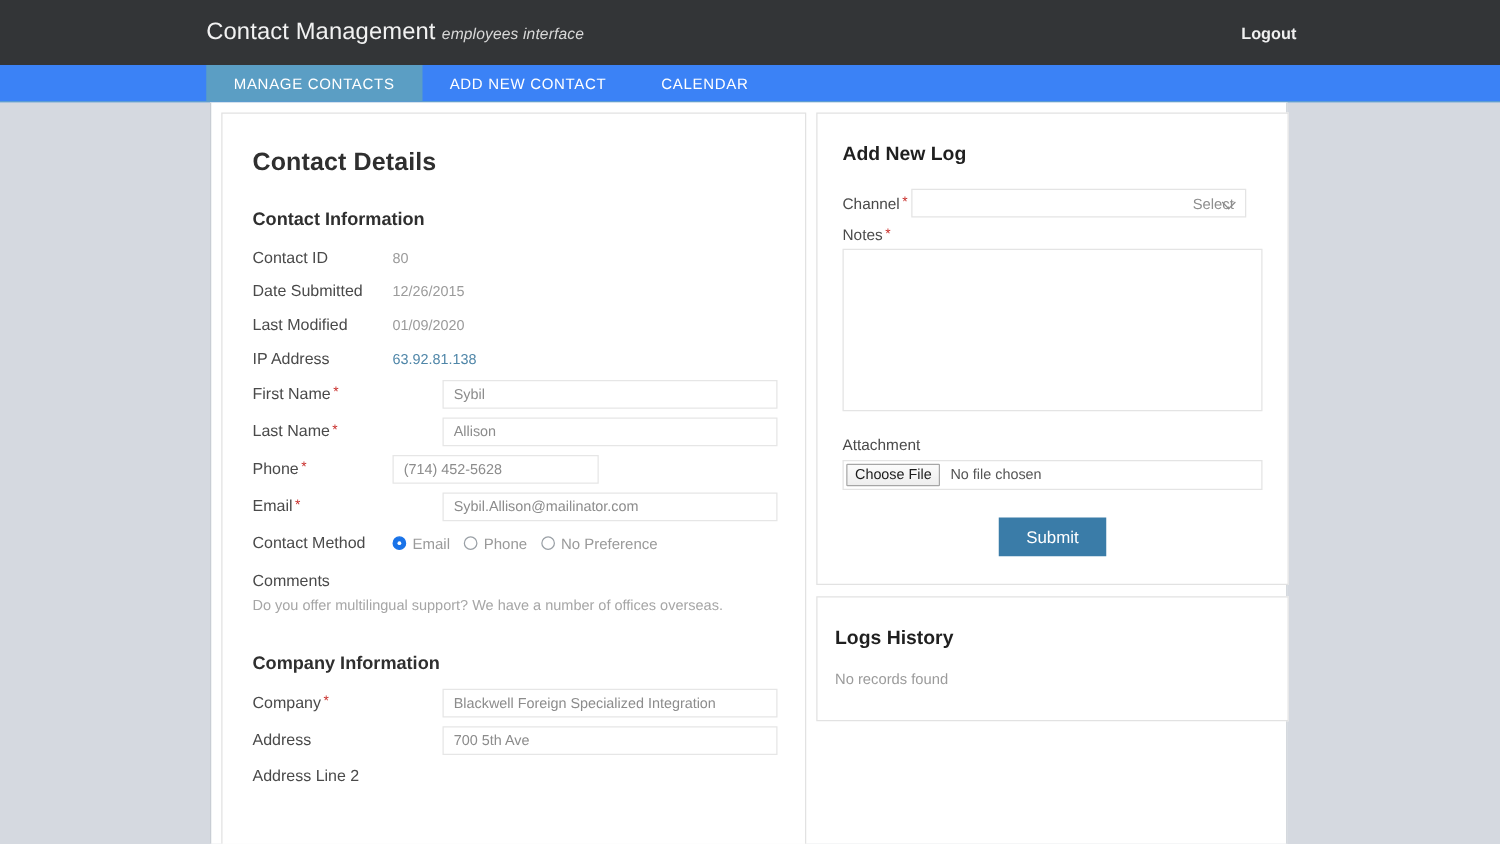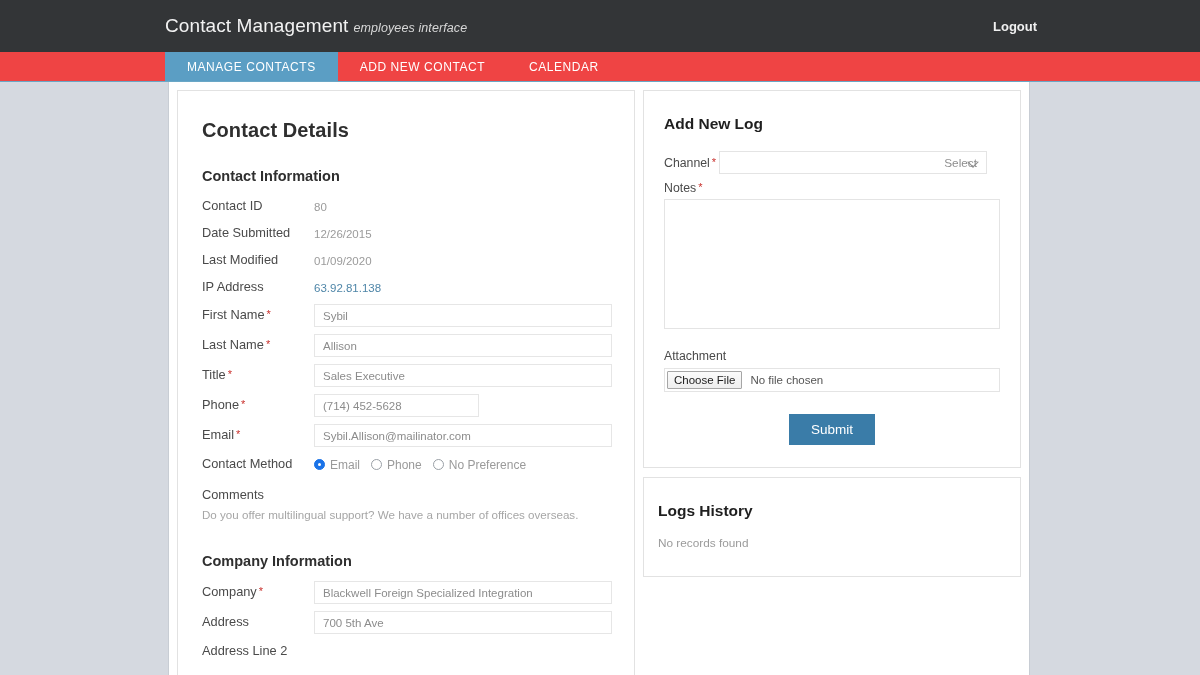--- a/index.html
+++ b/index.html
@@ -39,21 +39,21 @@
     width: 207px;
     text-align: left;
     color: #f0f0f0;
     font-size: 13px;
     font-weight: bold;
   }
 
   
   .navbar {
     height: 30px;
-    background: #ef4444;
+    background: #3b82f6;
     display: flex;
     align-items: stretch;
     border-bottom: 1px solid #6aa7c6;
   }
   .nav-spacer { width: 165px; flex: none; }
   .nav-tab {
     display: flex;
     align-items: center;
     padding: 0 22px;
     color: #ffffff;
@@ -150,21 +150,21 @@
     border: 1px solid #e6e6e6;
     background: #fff;
     font-size: 11.5px;
     color: #8c8c8c;
     padding: 0 8px;
     display: flex;
     align-items: center;
     width: 298px;
   }
   .inp.narrow { width: 165px; }
-  .inp.wide { width: 298px; }
+  .inp.wide { width: 298px; margin-left: 40px; }
 
   
   .radios { display: flex; align-items: center; gap: 11px; }
   .radio-item { display: flex; align-items: center; gap: 5px; font-size: 12px; color: #9a9a9a; }
   .dot {
     width: 11px; height: 11px;
     border-radius: 50%;
     border: 1px solid #9aa0a6;
     background: #fff;
     display: inline-block;
@@ -309,24 +309,20 @@
           <div class="val link">63.92.81.138</div>
         </div>
 
         <div class="row field">
           <div class="lbl"><span>First Name</span><span class="req">*</span></div>
           <div class="inp wide">Sybil</div>
         </div>
         <div class="row field">
           <div class="lbl"><span>Last Name</span><span class="req">*</span></div>
           <div class="inp wide">Allison</div>
-        </div>
-        <div class="row field">
-          <div class="lbl"><span>Title</span><span class="req">*</span></div>
-          <div class="inp wide">Sales Executive</div>
         </div>
         <div class="row field">
           <div class="lbl"><span>Phone</span><span class="req">*</span></div>
           <div class="inp narrow">(714) 452-5628</div>
         </div>
         <div class="row field">
           <div class="lbl"><span>Email</span><span class="req">*</span></div>
           <div class="inp wide">Sybil.Allison@mailinator.com</div>
         </div>
 

